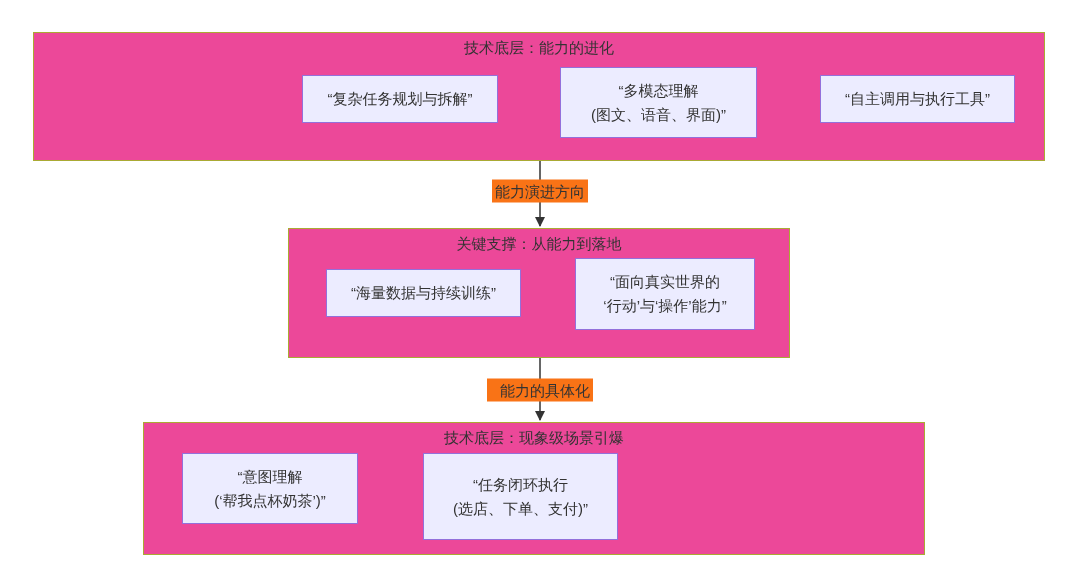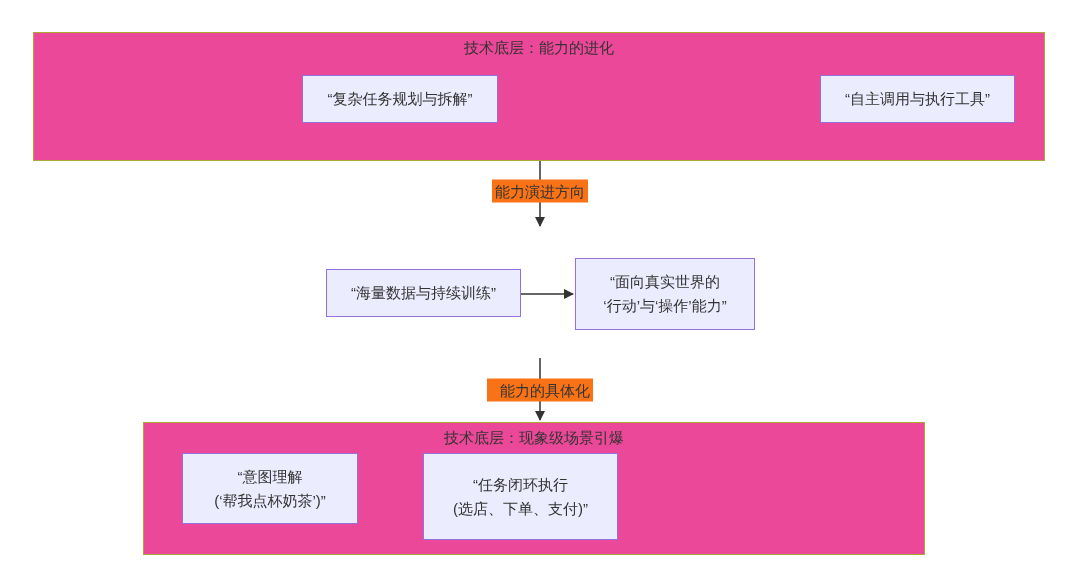--- a/index.html
+++ b/index.html
@@ -101,24 +101,29 @@
     <line x1="513" y1="294" x2="573" y2="294" stroke="#333333" stroke-width="1.5" marker-end="url(#ah)"></line>
     <line x1="540" y1="358" x2="540" y2="420" stroke="#333333" stroke-width="1.5" marker-end="url(#ah)"></line>
     <line x1="358" y1="488" x2="421" y2="488" stroke="#333333" stroke-width="1.5" marker-end="url(#ah)"></line>
     <line x1="618" y1="488" x2="683" y2="488" stroke="#333333" stroke-width="1.5" marker-end="url(#ah)"></line>
   </svg>
 
   <div class="cluster cluster-1">
     <div class="cluster-title">技术底层：能力的进化</div>
   </div>
   <div class="node node-1b">“复杂任务规划与拆解”</div>
+  <div class="node node-1c">“多模态理解
+(图文、语音、界面)”</div>
   <div class="node node-1d">“自主调用与执行工具”</div>
 
   <div class="edge-label label-1">能力演进方向</div>
 
+  <div class="cluster cluster-2">
+    <div class="cluster-title">关键支撑：从能力到落地</div>
+  </div>
   <div class="node node-2a">“海量数据与持续训练”</div>
   <div class="node node-2b">“面向真实世界的
 ‘行动’与‘操作’能力”</div>
 
   <div class="edge-label label-2">能力的具体化</div>
 
   <div class="cluster cluster-3">
     <div class="cluster-title">技术底层：现象级场景引爆</div>
   </div>
   <div class="node node-3a">“意图理解

